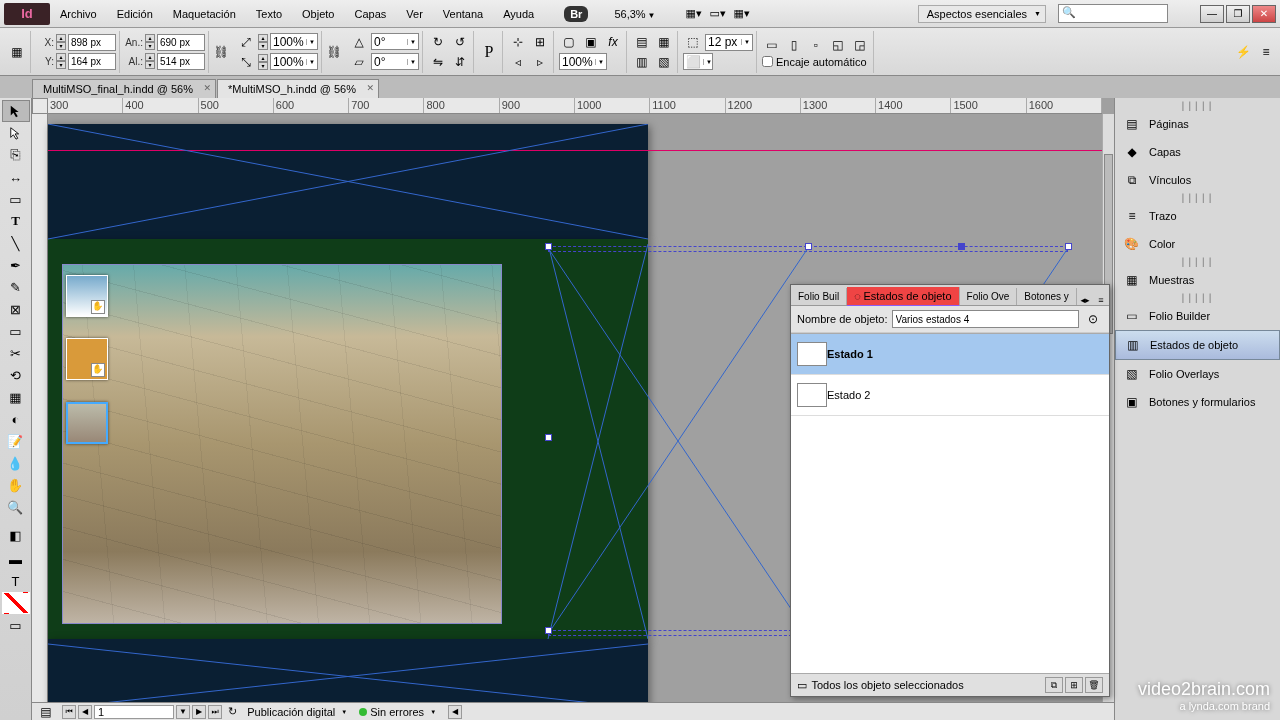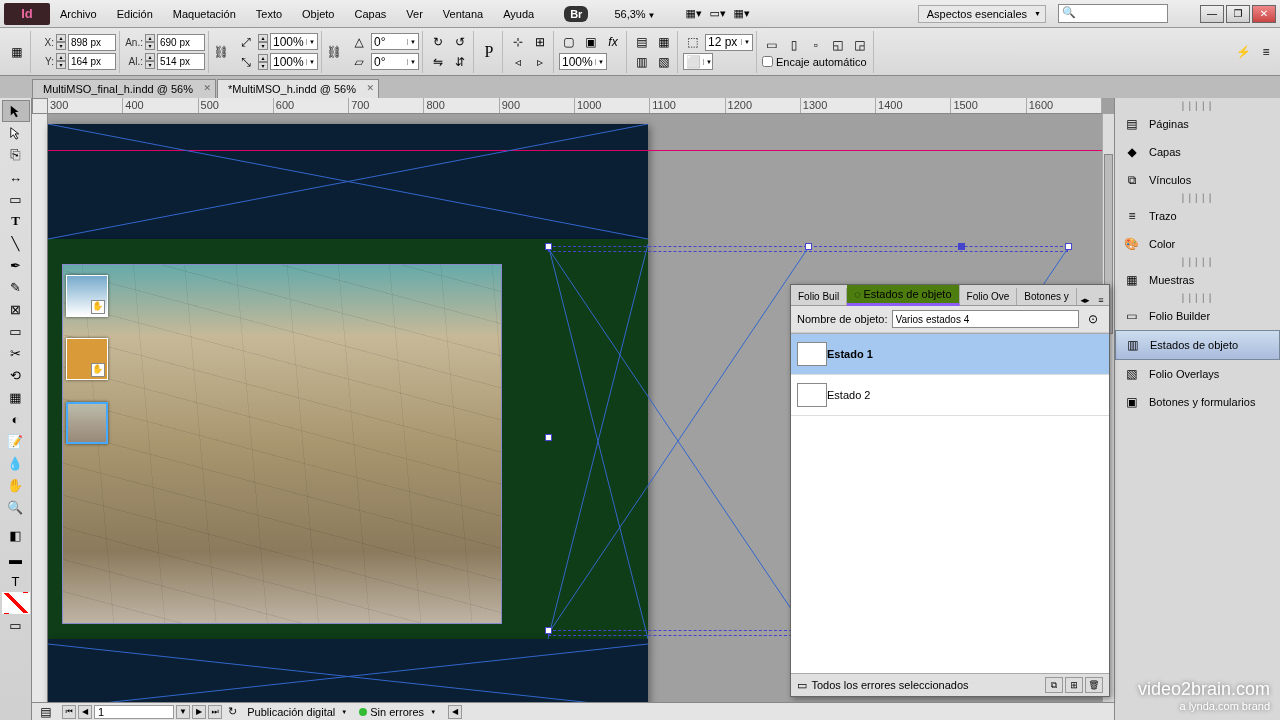--- a/index.html
+++ b/index.html
@@ -79,21 +79,21 @@
 .sb-btn { width: 14px; height: 14px; border: 1px solid #999; background: #ddd; display: flex; align-items: center; justify-content: center; font-size: 8px; }
 .sb-input { width: 80px; height: 14px; border: 1px solid #999; background: #fff; padding: 0 3px; }
 .sb-dropdown { display:flex; align-items:center; padding:0 14px 0 4px; position:relative; }
 .sb-dropdown::after { content:"▼"; font-size:6px; position:absolute; right:2px; }
 .sb-dot { width:8px; height:8px; background:#3b3; border-radius:50%; margin-right:3px; }
 
 
 .floating-panel { position: absolute; top: 284px; right: 170px; width: 320px; background: #e4e4e4; border: 1px solid #666; box-shadow: 2px 2px 6px rgba(0,0,0,0.4); }
 .panel-tabs { display: flex; background: #d4d4d4; border-bottom: 1px solid #999; height: 21px; align-items: flex-end; }
 .panel-tab { padding: 3px 7px; font-size: 10px; border-right: 1px solid #aaa; cursor: default; }
-.panel-tab.active { background: #4d7c0f; border-bottom: 3px solid #8b5cf6; margin-bottom: -1px; }
+.panel-tab.active { background: #ef4444; border-bottom: 1px solid #8b5cf6; margin-bottom: -1px; }
 .panel-tab-controls { margin-left: auto; display: flex; }
 .panel-tab-controls div { width: 16px; text-align: center; font-size: 9px; }
 .panel-row { display: flex; align-items: center; padding: 4px 6px; gap: 4px; font-size: 10px; border-bottom: 1px solid #ccc; }
 .panel-row input { flex: 1; border: 1px solid #888; padding: 1px 3px; height: 18px; font-size: 10px; }
 .state-list { background: #fff; min-height: 340px; max-height: 340px; border-top: 1px solid #aaa; position: relative; }
 .state-item { display: flex; align-items: center; padding: 8px 6px; border-bottom: 1px solid #ddd; font-size: 11px; }
 .state-item.selected { background: #a4c8ef; font-weight: bold; }
 .state-thumb { width: 30px; height: 24px; border: 1px solid #888; background: #fff; }
 .panel-footer { display: flex; align-items: center; padding: 3px 6px; font-size: 10px; border-top: 1px solid #aaa; background: #e0e0e0; gap: 4px; }
 .panel-footer-icons { margin-left: auto; display: flex; gap: 2px; }
@@ -477,21 +477,21 @@
       <div class="state-thumb"></div>
       <span>Estado 1</span>
     </div>
     <div class="state-item">
       <div class="state-thumb"></div>
       <span>Estado 2</span>
     </div>
   </div>
   <div class="panel-footer">
     <span>▭</span>
-    <span>Todos los errores seleccionados</span>
+    <span>Todos los objeto seleccionados</span>
     <div class="panel-footer-icons">
       <div class="pf-icon">⧉</div>
       <div class="pf-icon">⊞</div>
       <div class="pf-icon">🗑</div>
     </div>
   </div>
 </div>
 
 <div class="statusbar">
   <span class="cb-icon">▤</span>

